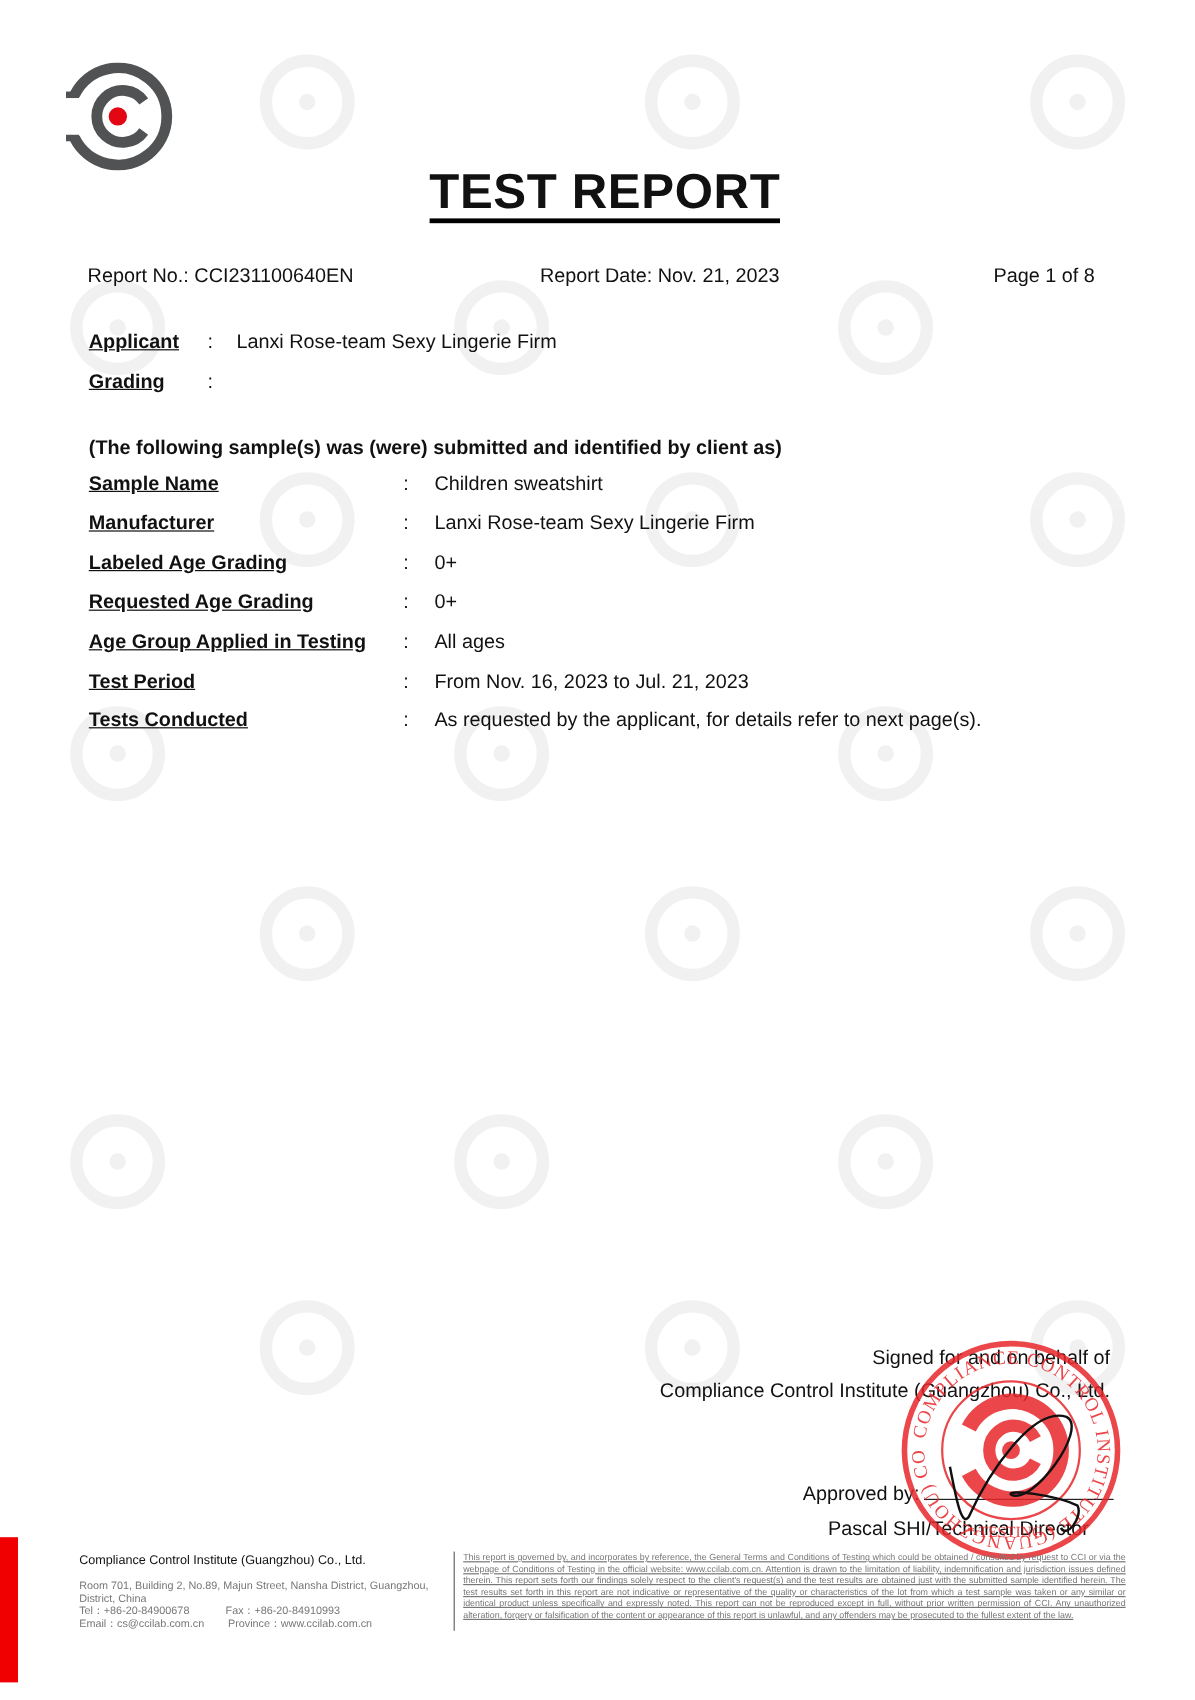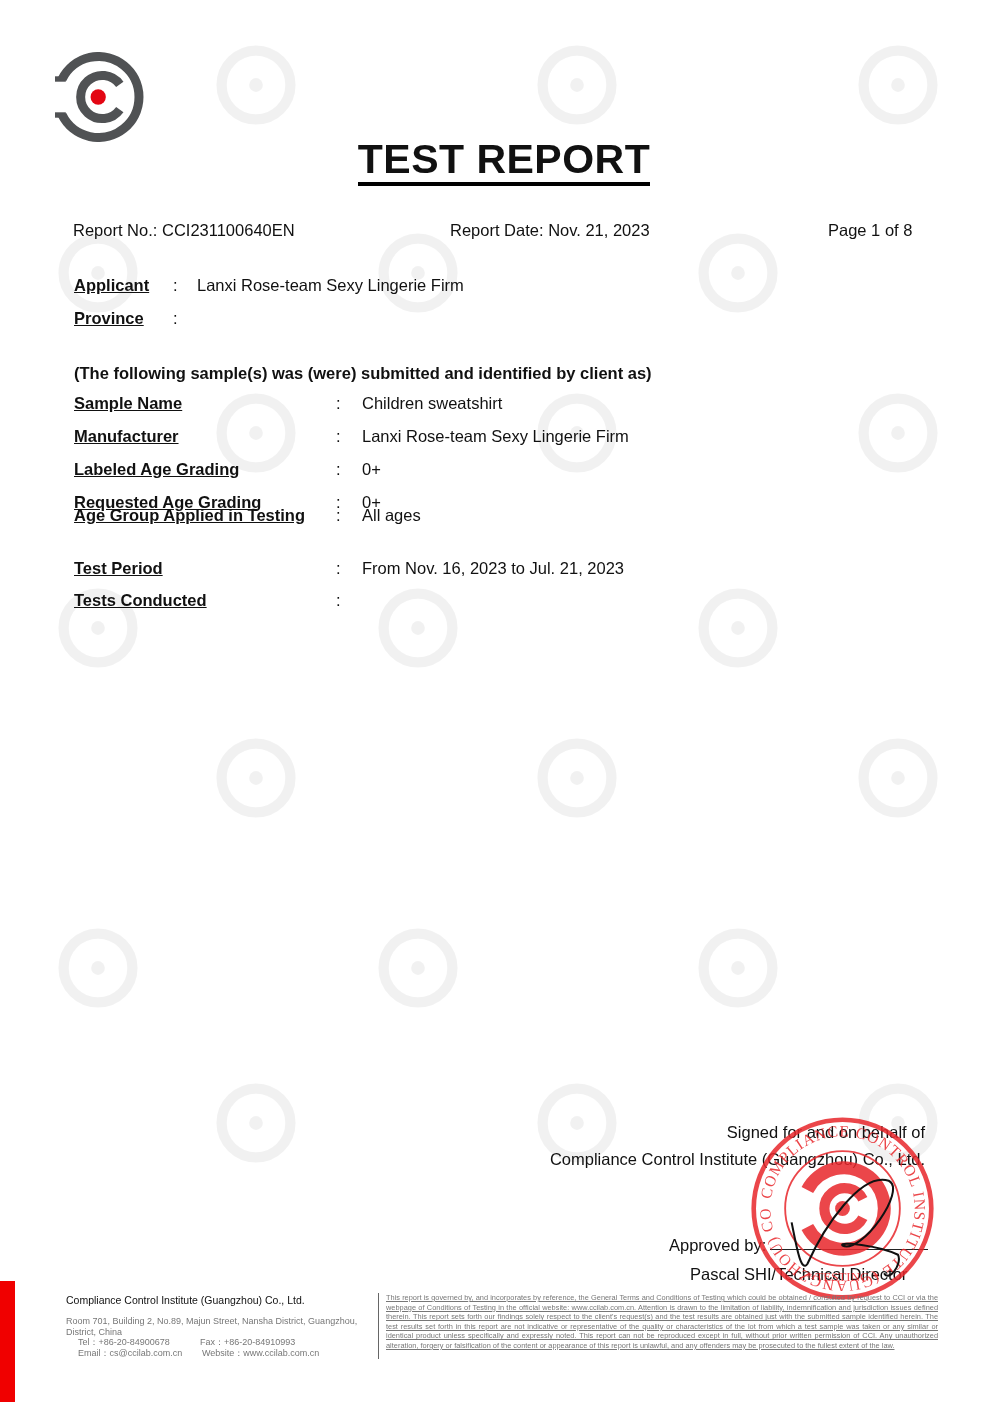--- a/index.html
+++ b/index.html
@@ -12,21 +12,21 @@
   .row { position:absolute; left:74px; font-size:16.5px; display:flex; }
   .row .lbl { font-weight:bold;text-decoration:underline; }
   .note { position:absolute; left:74px; top:364px; font-size:16.5px;font-weight:bold; }
   .sig { position:absolute; font-size:16.5px; }
   .stamp { position:absolute; left:750px; top:1116px; width:185px; height:185px; }
   .redbar { position:absolute; left:0; top:1281px; width:15px; height:121px; background:#f00000; }
   .ftco { position:absolute; left:66px; top:1294px; font-size:10.5px; color:#111; }
   .ftaddr { position:absolute; left:66px; top:1316px; font-size:9px; color:#777; line-height:10.5px; width:310px; }
   .ftsep { position:absolute; left:378px; top:1293px; width:1px; height:66px; background:#666; }
   .ftlegal { position:absolute; left:386px; top:1293px; width:552px; font-size:7.4px; color:#777; line-height:9.6px; text-align:justify;text-decoration:underline; }
-  .fl { display:flex;margin-left:12px; }
+  .fl { display:flex; }
 </style>
 </head>
 <body>
 
 <div>
   <svg class="wm" style="left:213px;top:42px" viewBox="0 0 100 100">
       <circle cx="50" cy="50" r="40" fill="none" stroke="#000" stroke-width="12"></circle>
       <circle cx="50" cy="50" r="8" fill="#000"></circle>
     </svg>
   <svg class="wm" style="left:534px;top:42px" viewBox="0 0 100 100">
@@ -124,21 +124,21 @@
 <div class="hdr" style="left:73px"><span>Report No.:</span> <span>CCI231100640EN</span></div>
 <div class="hdr" style="left:450px"><span>Report Date:</span> <span>Nov. 21, 2023</span></div>
 <div class="hdr" style="left:828px">Page 1 of 8</div>
 
 <div class="row" style="top:276px">
   <span class="lbl" style="width:99px">Applicant</span>
   <span style="width:24px">:</span>
   <span>Lanxi Rose-team Sexy Lingerie Firm</span>
 </div>
 <div class="row" style="top:309px">
-  <span class="lbl" style="width:99px">Province</span>
+  <span class="lbl" style="width:99px">Grading</span>
   <span style="width:24px">:</span>
 </div>
 
 <div class="note">(The following sample(s) was (were) submitted and identified by client as)</div>
 
 <div class="row" style="top:394px">
     <span class="lbl" style="width:262px">Sample Name</span>
     <span style="width:26px">:</span>
     <span>Children sweatshirt</span>
   </div>
@@ -150,33 +150,34 @@
 <div class="row" style="top:460px">
     <span class="lbl" style="width:262px">Labeled Age Grading</span>
     <span style="width:26px">:</span>
     <span>0+</span>
   </div>
 <div class="row" style="top:493px">
     <span class="lbl" style="width:262px">Requested Age Grading</span>
     <span style="width:26px">:</span>
     <span>0+</span>
   </div>
-<div class="row" style="top:506px">
+<div class="row" style="top:526px">
     <span class="lbl" style="width:262px">Age Group Applied in Testing</span>
     <span style="width:26px">:</span>
     <span>All ages</span>
   </div>
 <div class="row" style="top:559px">
     <span class="lbl" style="width:262px">Test Period</span>
     <span style="width:26px">:</span>
     <span>From Nov. 16, 2023 to Jul. 21, 2023</span>
   </div>
 <div class="row" style="top:591px">
     <span class="lbl" style="width:262px">Tests Conducted</span>
     <span style="width:26px">:</span>
+    <span>As requested by the applicant, for details refer to next page(s).</span>
   </div>
 
 <div class="sig" style="right:71px;top:1123px">Signed for and on behalf of</div>
 <div class="sig" style="right:71px;top:1150px">Compliance Control Institute (Guangzhou) Co., Ltd.</div>
 <div class="sig" style="left:669px;top:1236px">Approved by:</div>
 <div style="position:absolute;left:770px;top:1249px;width:158px;height:1px;background:#222"></div>
 <div class="sig" style="left:690px;top:1265px">Pascal SHI/Technical Director</div>
 
 <svg class="stamp" viewBox="0 0 200 200">
   <defs>
@@ -196,17 +197,17 @@
 <div class="ftco">Compliance Control Institute (Guangzhou) Co., Ltd.</div>
 <div class="ftaddr">
   <div>Room 701, Building 2, No.89, Majun Street, Nansha District, Guangzhou,</div>
   <div>District, China</div>
   <div class="fl">
       <span style="width:122px">Tel：+86-20-84900678</span>
       <span>Fax：+86-20-84910993</span>
     </div>
   <div class="fl">
       <span style="width:124px">Email：cs@ccilab.com.cn</span>
-      <span>Website：www.ccilab.com.cn</span>
+      <span>Province：www.ccilab.com.cn</span>
     </div>
 </div>
 <div class="ftsep"></div>
 <div class="ftlegal">This report is governed by, and incorporates by reference, the General Terms and Conditions of Testing which could be obtained / consulted by request to CCI or via the webpage of Conditions of Testing in the official website: www.ccilab.com.cn. Attention is drawn to the limitation of liability, indemnification and jurisdiction issues defined therein. This report sets forth our findings solely respect to the client's request(s) and the test results are obtained just with the submitted sample identified herein. The test results set forth in this report are not indicative or representative of the quality or characteristics of the lot from which a test sample was taken or any similar or identical product unless specifically and expressly noted. This report can not be reproduced except in full, without prior written permission of CCI. Any unauthorized alteration, forgery or falsification of the content or appearance of this report is unlawful, and any offenders may be prosecuted to the fullest extent of the law.</div>
 
 </body></html>

